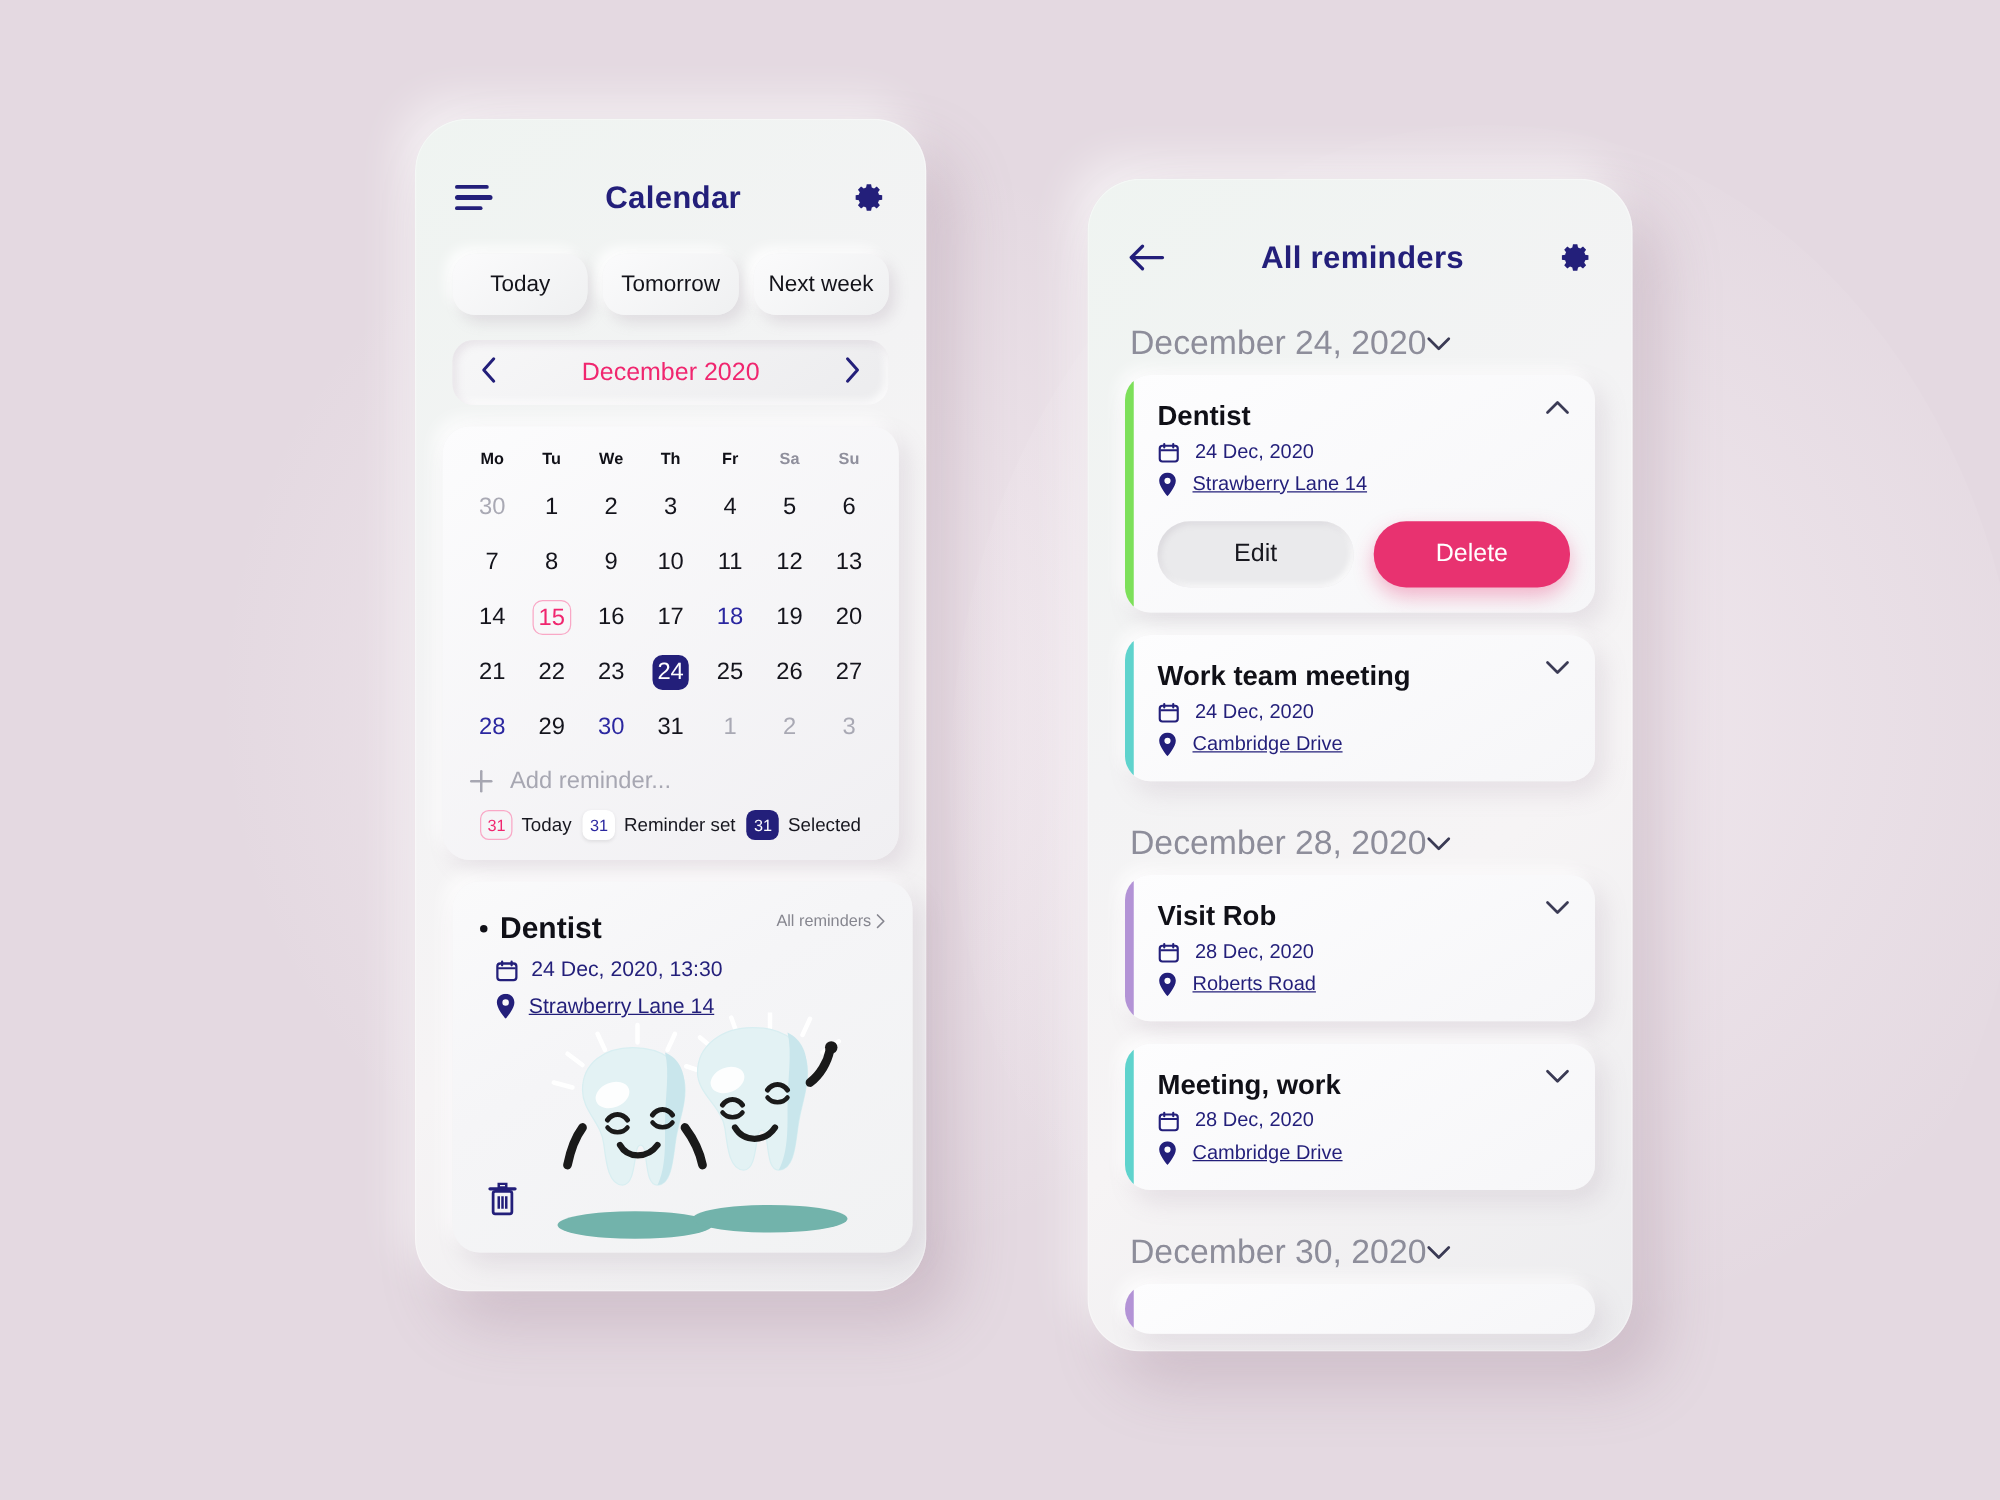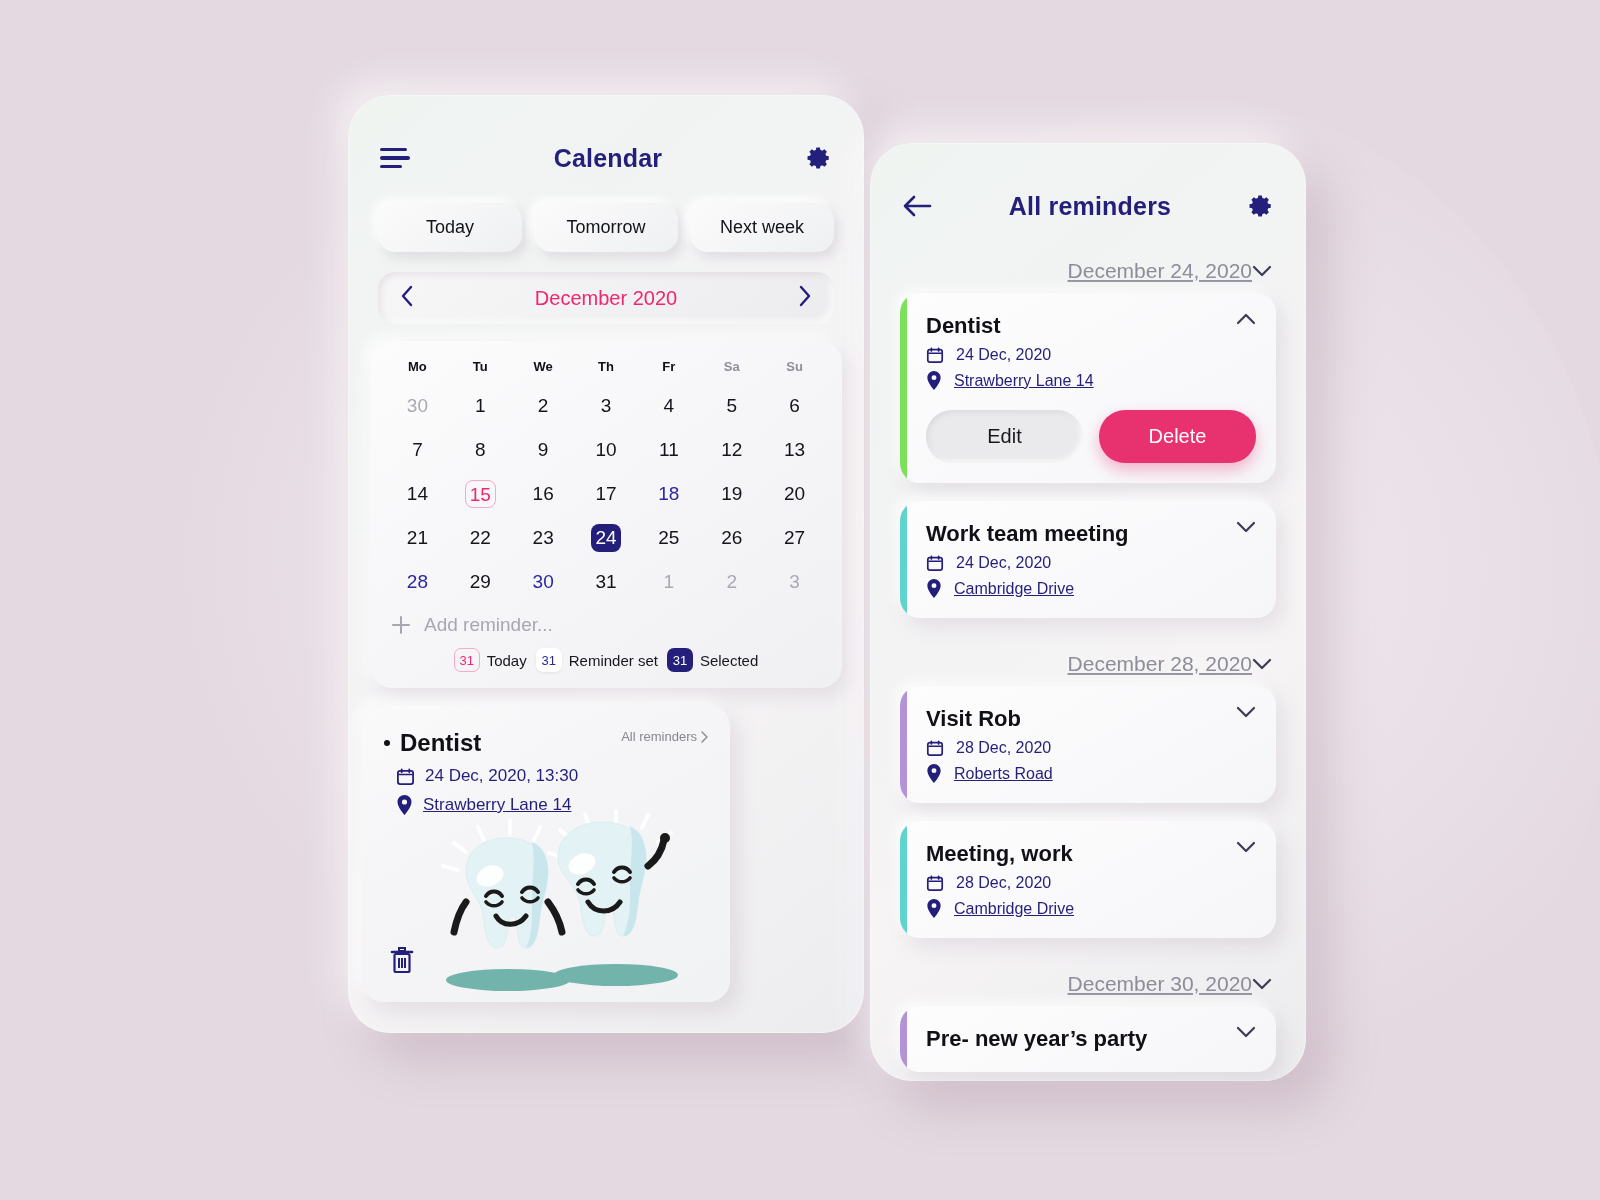--- a/index.html
+++ b/index.html
@@ -27,21 +27,21 @@
 
   
   .phone {
     position: absolute;
     border-radius: 42px;
     background: linear-gradient(140deg, #eff4f1 0%, #f3f3f4 38%, #f6f4f5 62%, #ececee 100%);
     box-shadow: 22px 26px 48px rgba(150,120,140,.28),
                 -12px -14px 34px rgba(255,255,255,.62),
                 inset 0 0 0 1px rgba(255,255,255,.35);
   }
-  #phone-left  { left: 348px; top: 95px;  width: 516px; height: 938px; }
+  #phone-left  { left: 332px; top: 95px;  width: 409px; height: 938px; }
   #phone-right { left: 870px; top: 143px; width: 436px; height: 938px; overflow: hidden; }
 
   
   .topbar {
     display: flex; align-items: center; justify-content: space-between;
     padding: 0 32px; height: 74px; margin-top: 26px;
   }
   .title {
     font-size: 25px; font-weight: bold; color: #231f7a; letter-spacing: .2px;
   }
@@ -125,22 +125,22 @@
   .all-rem { font-size: 13px; color: #86868f; display: flex; align-items: center; gap: 4px; cursor: pointer; }
   .meta { display: flex; align-items: center; gap: 10px; padding-left: 34px; margin-top: 9px; font-size: 17px; color: #231f7a; }
   .meta a, .meta .link { color: #231f7a; text-decoration: underline; cursor: pointer; }
 
   .teeth { position: absolute; left: 0; top: 105px; width: 368px; height: 192px; }
   .trash { position: absolute; left: 28px; bottom: 24px; cursor: pointer; }
 
   
   .page-title { font-size: 29px; font-weight: bold; color: #101017; padding: 6px 34px 0 34px; }
   .date-head {
-    display: flex; align-items: center; justify-content: flex-end;
-    padding: 16px 34px 10px 34px; font-size: 21px; color: #8d8d9a; cursor: pointer; text-decoration: underline;
+    display: flex; align-items: center; justify-content: flex-start;
+    padding: 16px 34px 10px 34px; font-size: 27px; color: #8d8d9a; cursor: pointer;
   }
   .ev-list { padding: 0 30px; }
   .event {
     position: relative; border-radius: 20px; margin-bottom: 18px;
     background: linear-gradient(150deg, #fdfdfe, #f6f6f8);
     box-shadow: 7px 9px 20px rgba(150,125,150,.17), -5px -5px 12px rgba(255,255,255,.85);
     padding: 20px 20px 20px 26px; overflow: hidden;
   }
   .accent { position: absolute; left: 0; top: 0; bottom: 0; width: 7px; border-radius: 20px 0 0 20px; }
   .ev-top { display: flex; align-items: flex-start; justify-content: space-between; }
@@ -544,22 +544,16 @@
       </div>
       <div class="date-head">
         <span>December 30, 2020</span>
         <svg width="20" height="12" viewBox="0 0 20 12" class="chev">
           <path d="M2 2l8 8 8-8" stroke="#3b3b55" stroke-width="2.2" fill="none" stroke-linecap="round" stroke-linejoin="round"></path>
         </svg>
       </div>
       <div class="ev-list">
         <div class="event">
           <div class="accent" style="background: rgb(179, 147, 214);"></div>
-          <div class="ev-top">
-            <div class="ev-title">Pre- new year’s party</div>
-            <svg width="20" height="12" viewBox="0 0 20 12" class="chev">
-              <path d="M2 2l8 8 8-8" stroke="#3b3b55" stroke-width="2.2" fill="none" stroke-linecap="round" stroke-linejoin="round"></path>
-            </svg>
-          </div>
         </div>
       </div>
     </div>
 </div>
 
 </body></html>

